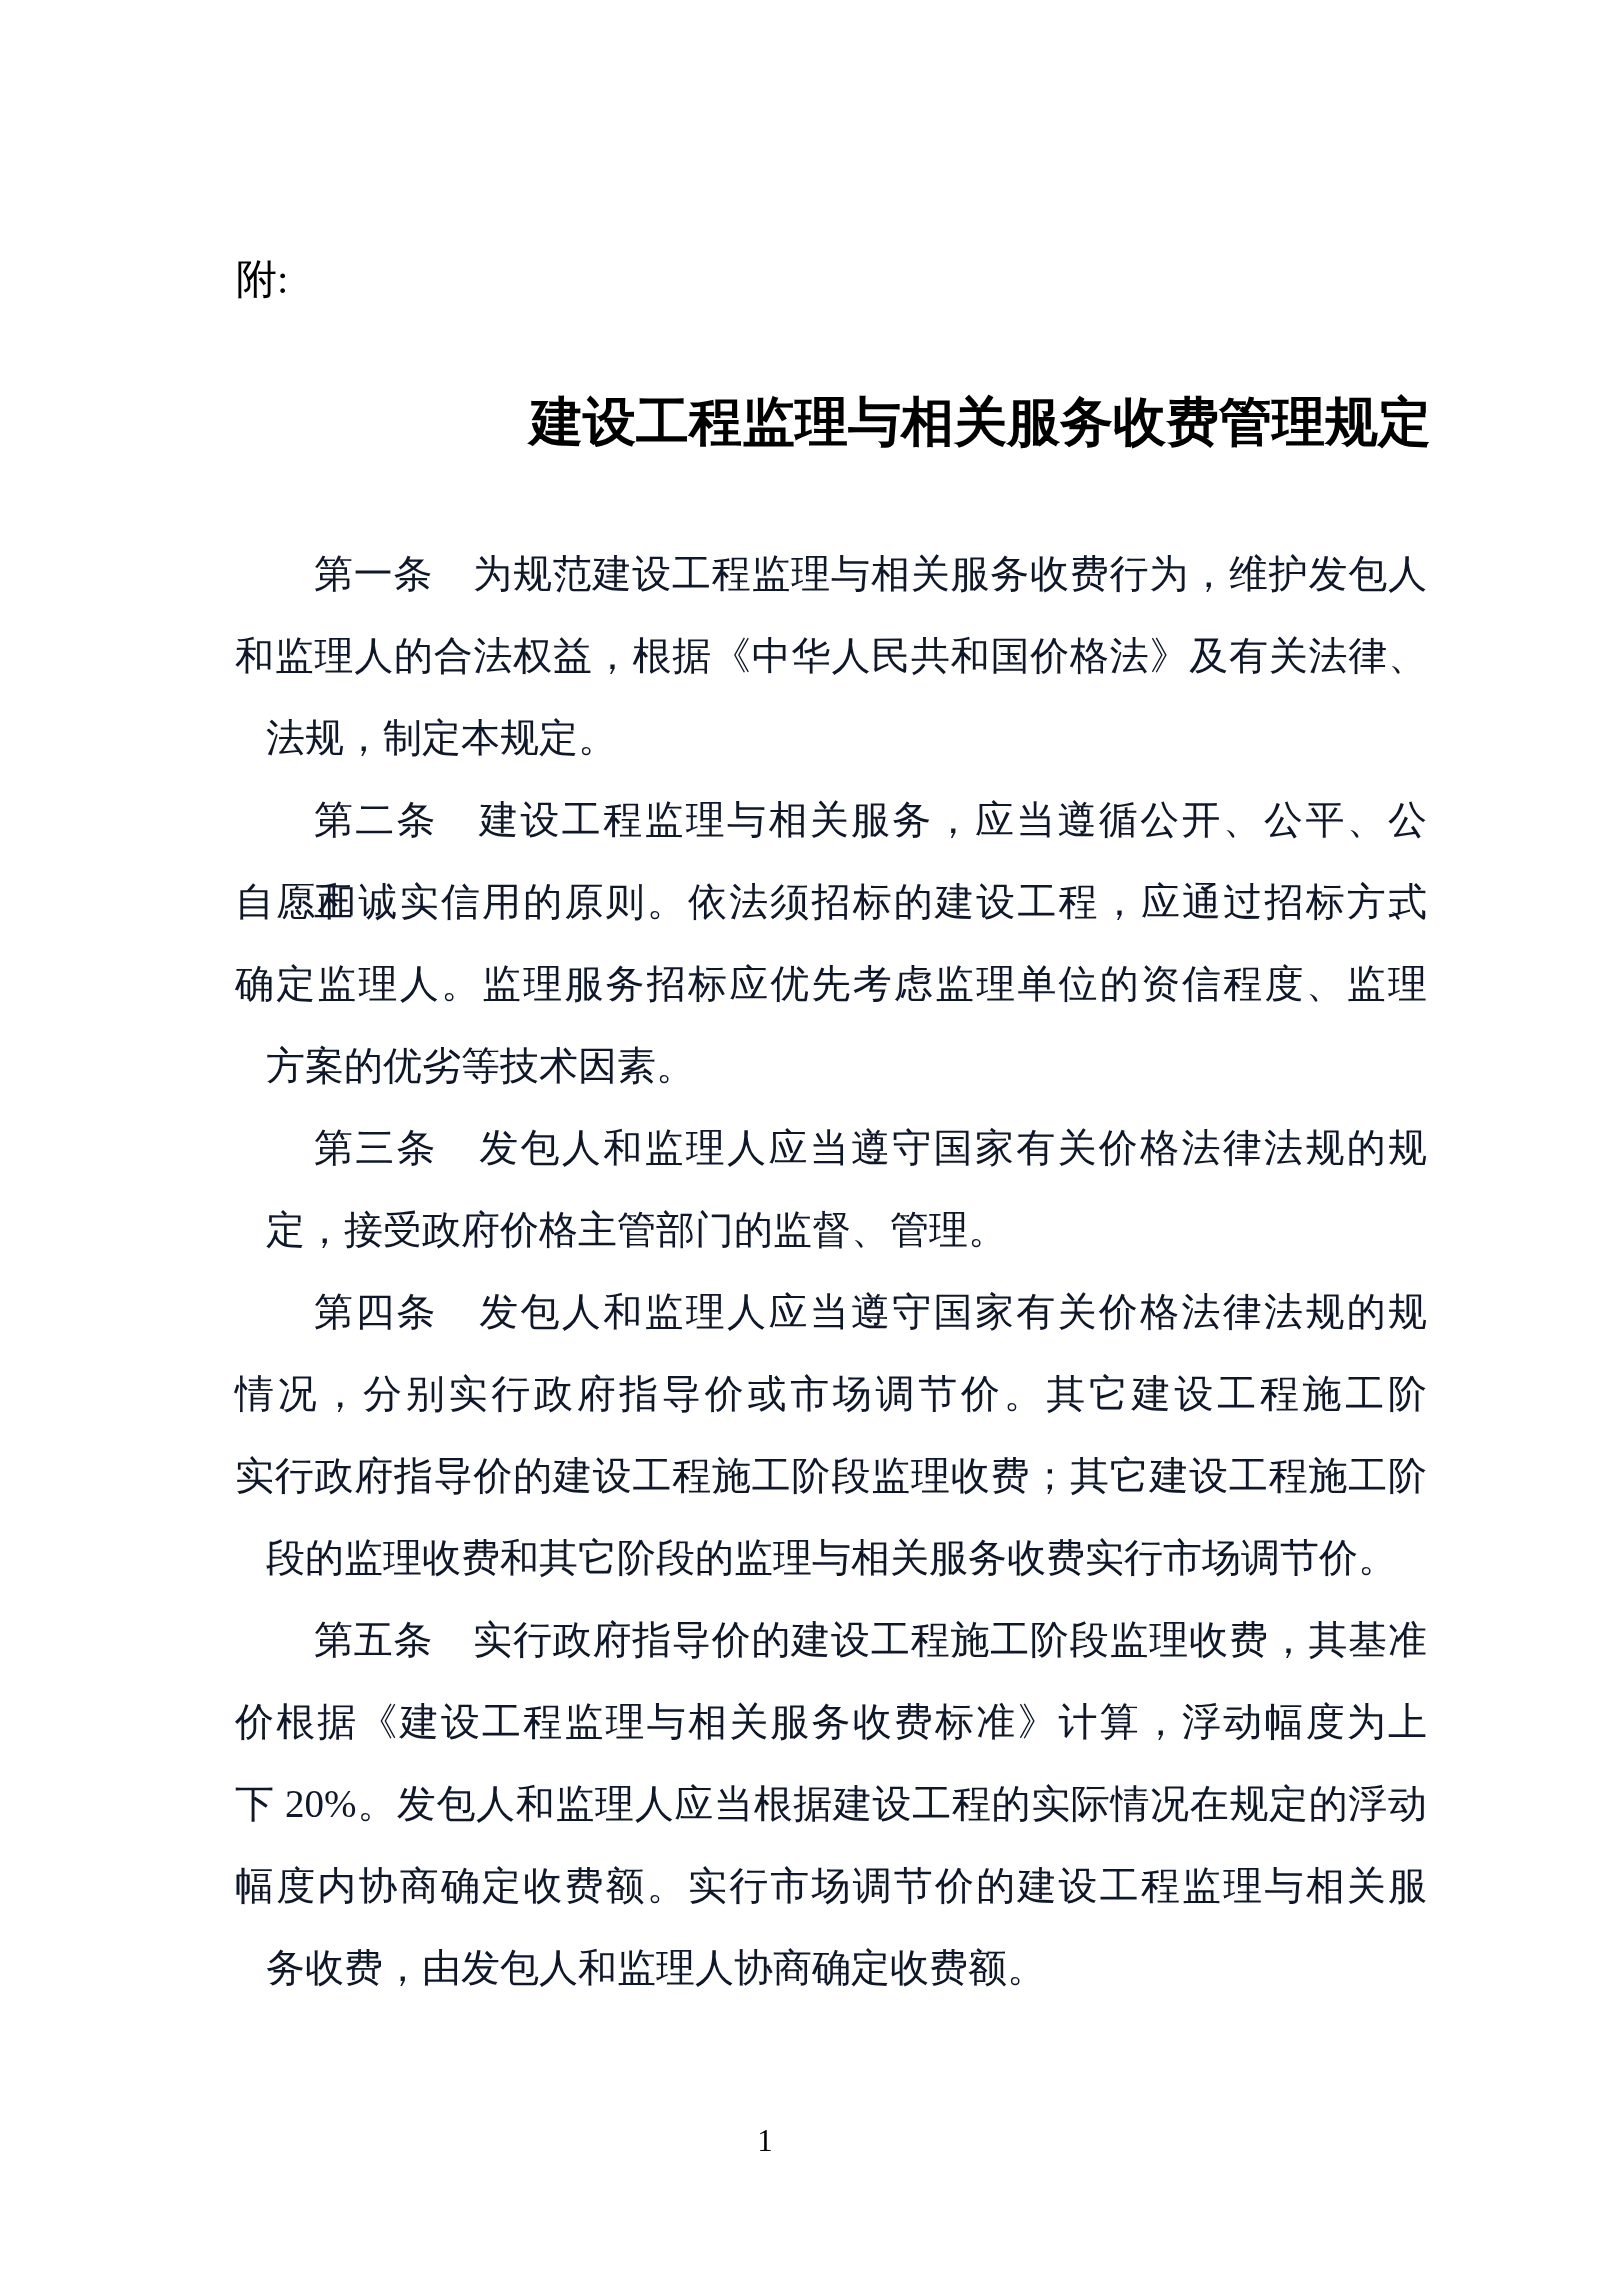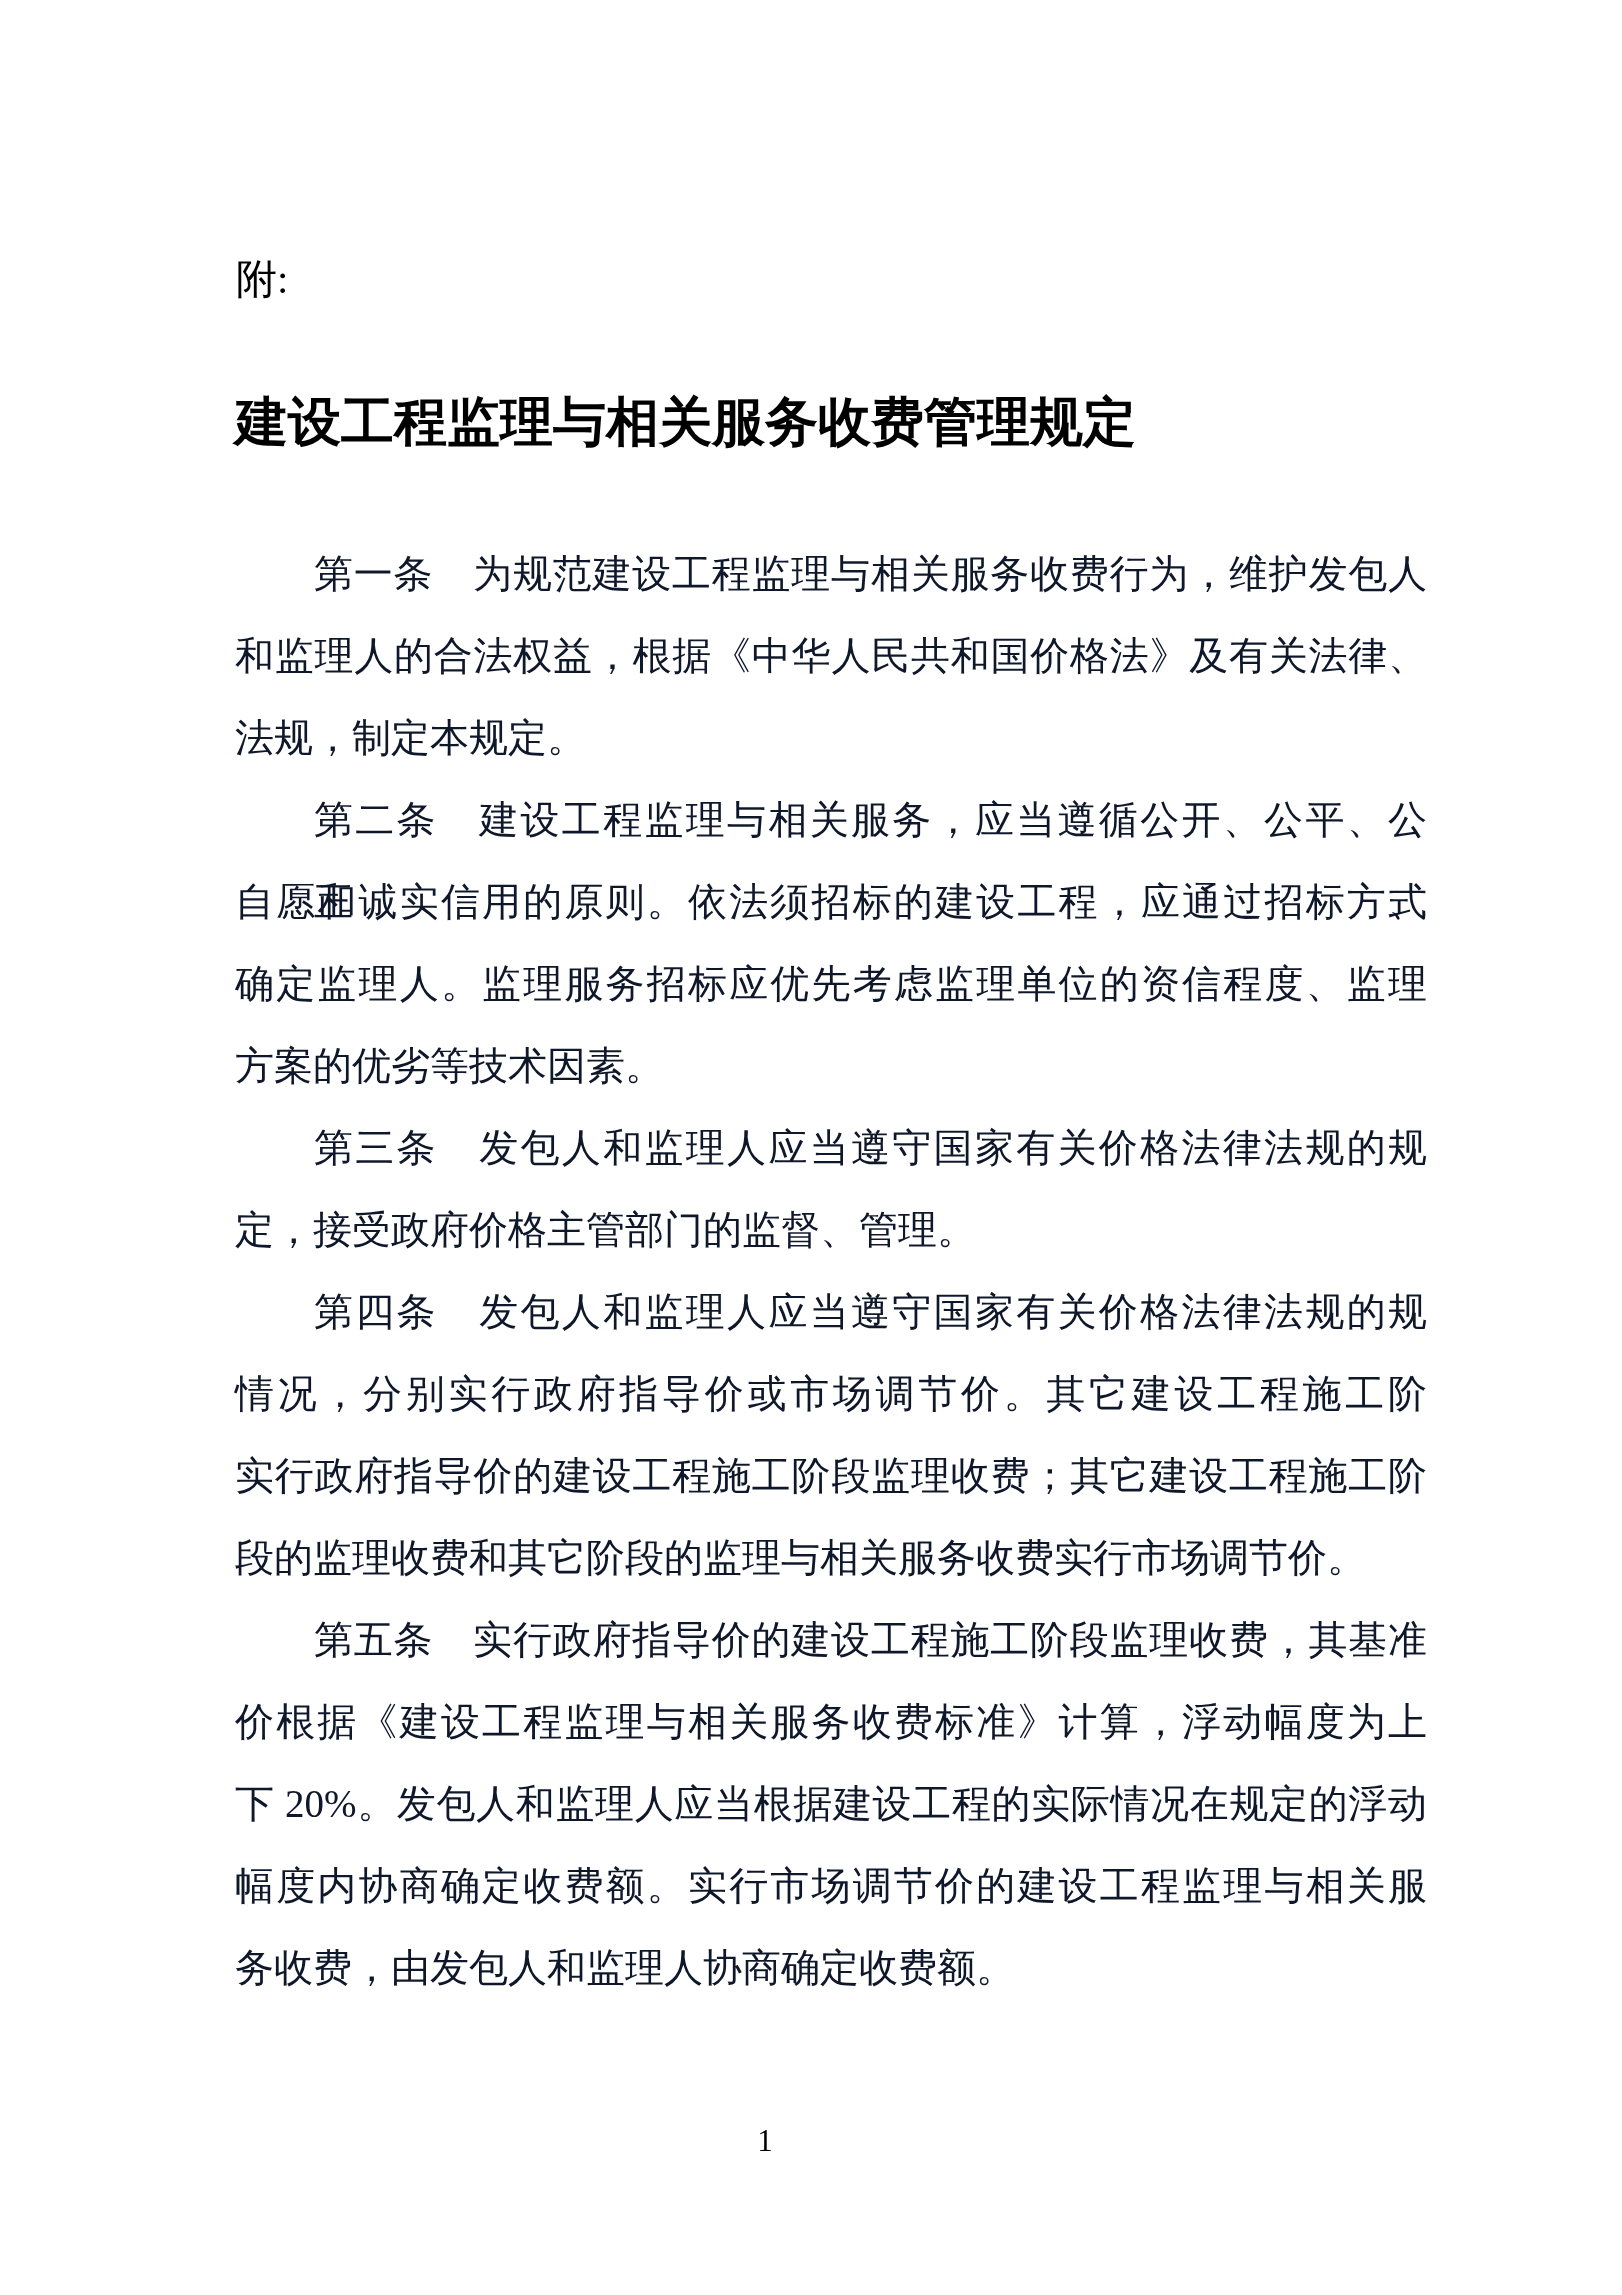--- a/index.html
+++ b/index.html
@@ -23,21 +23,21 @@
     top: 255px;
     font-size: 41px;
     line-height: 1.2;
     color: #000;
   }
   .doc-title {
     position: absolute;
     left: 235px;
     top: 388px;
     width: 1196px;
-    text-align: left;
+    text-align: right;
     font-family: "Liberation Sans", "DejaVu Sans", sans-serif;
     font-weight: bold;
     font-size: 53px;
     line-height: 1.3;
     letter-spacing: 0px;
     color: #000;
   }
   .doc-body {
     position: absolute;
     left: 235px;
@@ -57,20 +57,21 @@
     text-align: justify;
     text-align-last: justify;
     text-justify: inter-ideograph;
     color: #0f172a;
   }
   .line.first {
     padding-left: 79px;
   }
   .line.last {
     text-align-last: left;
+    margin-left: 31px;
   }
   .page-number {
     position: absolute;
     left: 0;
     top: 2122px;
     width: 1530px;
     text-align: center;
     font-size: 31px;
     line-height: 1.2;
     color: #000;

